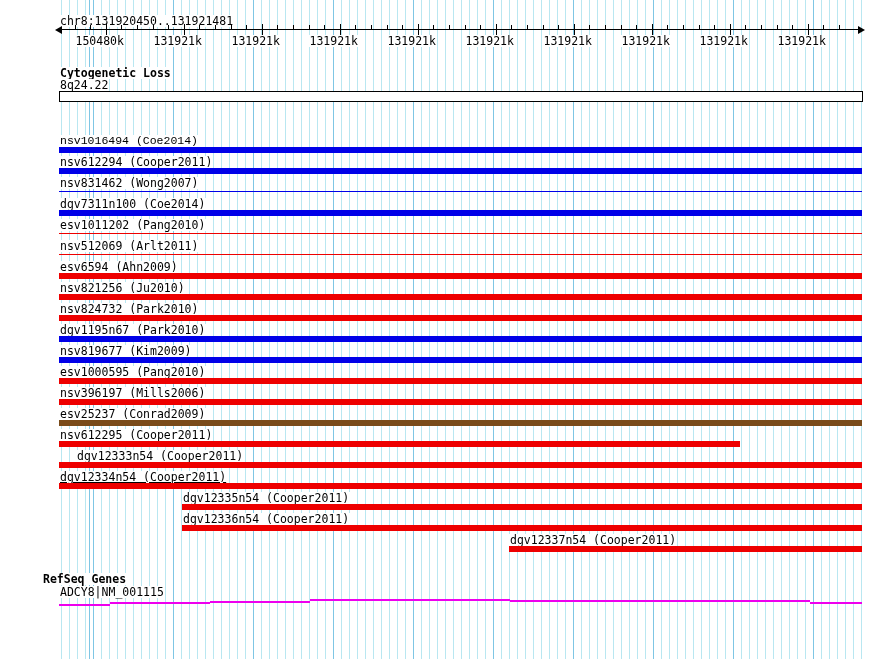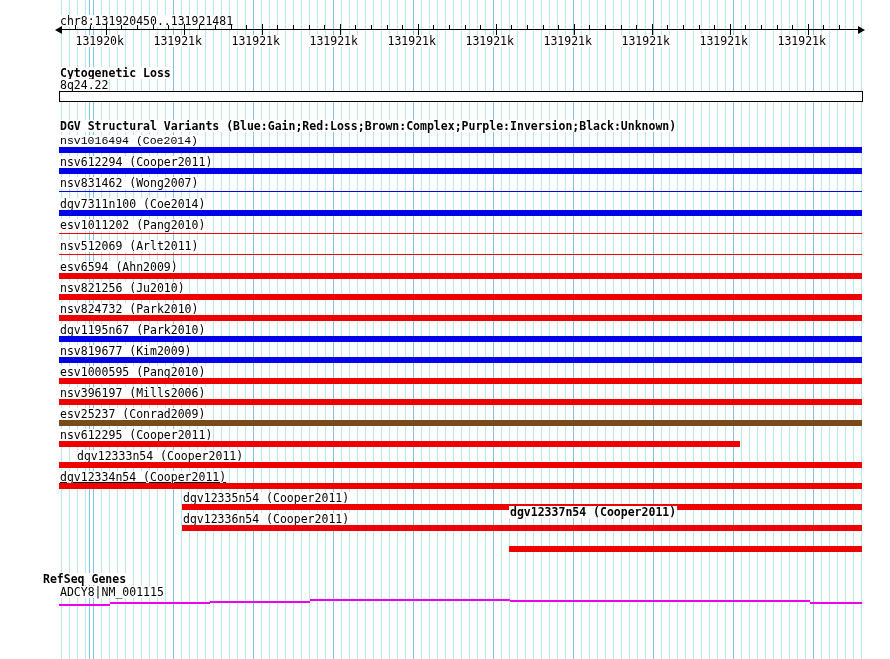--- a/index.html
+++ b/index.html
@@ -40,21 +40,21 @@
   <span class="mono-label" style="left:59px;top:15px;">chr8:131920450..131921481</span>
 
   <div id="ruler">
     <div class="ruler-line" style="left:61px;top:29px;width:798px;"></div>
     <div class="arrow left" style="left:55px;top:26px;"></div>
     <div class="arrow right" style="left:858px;top:26px;"></div>
     <div id="ruler-ticks">
         <div class="tick" style="left: 74.5px; top: 25px; height: 5px;"></div>
         <div class="tick" style="left: 90.1px; top: 25px; height: 5px;"></div>
         <div class="tick" style="left: 105.7px; top: 24px; height: 14px;"></div>
-        <span class="mono-label" style="left: 99.7px; top: 35px; transform: translateX(-50%);">131920k</span>
+        <span class="mono-label" style="left: 99.7px; top: 35px; transform: translateX(-50%);">150480k</span>
         <div class="tick" style="left: 121.3px; top: 25px; height: 5px;"></div>
         <div class="tick" style="left: 136.9px; top: 25px; height: 5px;"></div>
         <div class="tick" style="left: 152.5px; top: 25px; height: 5px;"></div>
         <div class="tick" style="left: 168.1px; top: 25px; height: 5px;"></div>
         <div class="tick" style="left: 183.7px; top: 24px; height: 14px;"></div>
         <span class="mono-label" style="left: 177.7px; top: 35px; transform: translateX(-50%);">131921k</span>
         <div class="tick" style="left: 199.3px; top: 25px; height: 5px;"></div>
         <div class="tick" style="left: 214.9px; top: 25px; height: 5px;"></div>
         <div class="tick" style="left: 230.5px; top: 25px; height: 5px;"></div>
         <div class="tick" style="left: 246.1px; top: 25px; height: 5px;"></div>
@@ -104,21 +104,20 @@
         <span class="mono-label" style="left: 801.7px; top: 35px; transform: translateX(-50%);">131921k</span>
         <div class="tick" style="left: 823.3px; top: 25px; height: 5px;"></div>
         <div class="tick" style="left: 838.9px; top: 25px; height: 5px;"></div>
       </div>
   </div>
 
   <span class="mono-label hdr" style="left:59px;top:67px;">Cytogenetic Loss</span>
   <span class="mono-label" style="left:59px;top:79px;">8q24.22</span>
   <div class="band-box" style="left:59px;top:91px;width:804px;height:11px;"></div>
 
-  <span class="mono-label hdr" style="left:59px;top:120px;">DGV Structural Variants (Blue:Gain;Red:Loss;Brown:Complex;Purple:Inversion;Black:Unknown)</span>
   <div id="variants">
       <span class="mono-label" style="left: 59px; top: 135px; font-family: Liberation Mono, monospace;">nsv1016494 (Coe2014)</span>
       <div class="bar" style="left: 59px; width: 803px; top: 147px; height: 6px; background: rgb(0, 0, 232);"></div>
       <span class="mono-label" style="left: 59px; top: 156px;">nsv612294 (Cooper2011)</span>
       <div class="bar" style="left: 59px; width: 803px; top: 168px; height: 6px; background: rgb(0, 0, 232);"></div>
       <span class="mono-label" style="left: 59px; top: 177px;">nsv831462 (Wong2007)</span>
       <div class="bar" style="left: 59px; width: 803px; top: 191px; height: 1px; background: rgb(0, 0, 232);"></div>
       <span class="mono-label" style="left: 59px; top: 198px;">dgv7311n100 (Coe2014)</span>
       <div class="bar" style="left: 59px; width: 803px; top: 210px; height: 6px; background: rgb(0, 0, 232);"></div>
       <span class="mono-label" style="left: 59px; top: 219px;">esv1011202 (Pang2010)</span>
@@ -144,21 +143,21 @@
       <span class="mono-label" style="left: 59px; top: 429px;">nsv612295 (Cooper2011)</span>
       <div class="bar" style="left: 59px; width: 681px; top: 441px; height: 6px; background: rgb(238, 0, 0);"></div>
       <span class="mono-label" style="left: 76px; top: 450px;">dgv12333n54 (Cooper2011)</span>
       <div class="bar" style="left: 59px; width: 803px; top: 462px; height: 6px; background: rgb(238, 0, 0);"></div>
       <span class="mono-label" style="left: 59px; top: 471px; text-decoration: underline;">dgv12334n54 (Cooper2011)</span>
       <div class="bar" style="left: 59px; width: 803px; top: 483px; height: 6px; background: rgb(238, 0, 0);"></div>
       <span class="mono-label" style="left: 182px; top: 492px;">dgv12335n54 (Cooper2011)</span>
       <div class="bar" style="left: 182px; width: 680px; top: 504px; height: 6px; background: rgb(238, 0, 0);"></div>
       <span class="mono-label" style="left: 182px; top: 513px;">dgv12336n54 (Cooper2011)</span>
       <div class="bar" style="left: 182px; width: 680px; top: 525px; height: 6px; background: rgb(238, 0, 0);"></div>
-      <span class="mono-label" style="left: 509px; top: 506px; font-weight: bold;">dgv12337n54 (Cooper2011)</span>
+      <span class="mono-label" style="left: 509px; top: 534px;">dgv12337n54 (Cooper2011)</span>
       <div class="bar" style="left: 509px; width: 353px; top: 546px; height: 6px; background: rgb(238, 0, 0);"></div>
     </div>
 
   <span class="mono-label hdr" style="left:42px;top:573px;">RefSeq Genes</span>
   <span class="mono-label" style="left:59px;top:586px;">ADCY8|NM_001115</span>
   <div id="gene-line">
       <div class="gene-seg" style="left: 59px; width: 51px; top: 604px; background: rgb(238, 0, 238);"></div>
       <div class="gene-seg" style="left: 110px; width: 100px; top: 602px; background: rgb(238, 0, 238);"></div>
       <div class="gene-seg" style="left: 210px; width: 100px; top: 601px; background: rgb(238, 0, 238);"></div>
       <div class="gene-seg" style="left: 310px; width: 200px; top: 599px; background: rgb(238, 0, 238);"></div>

